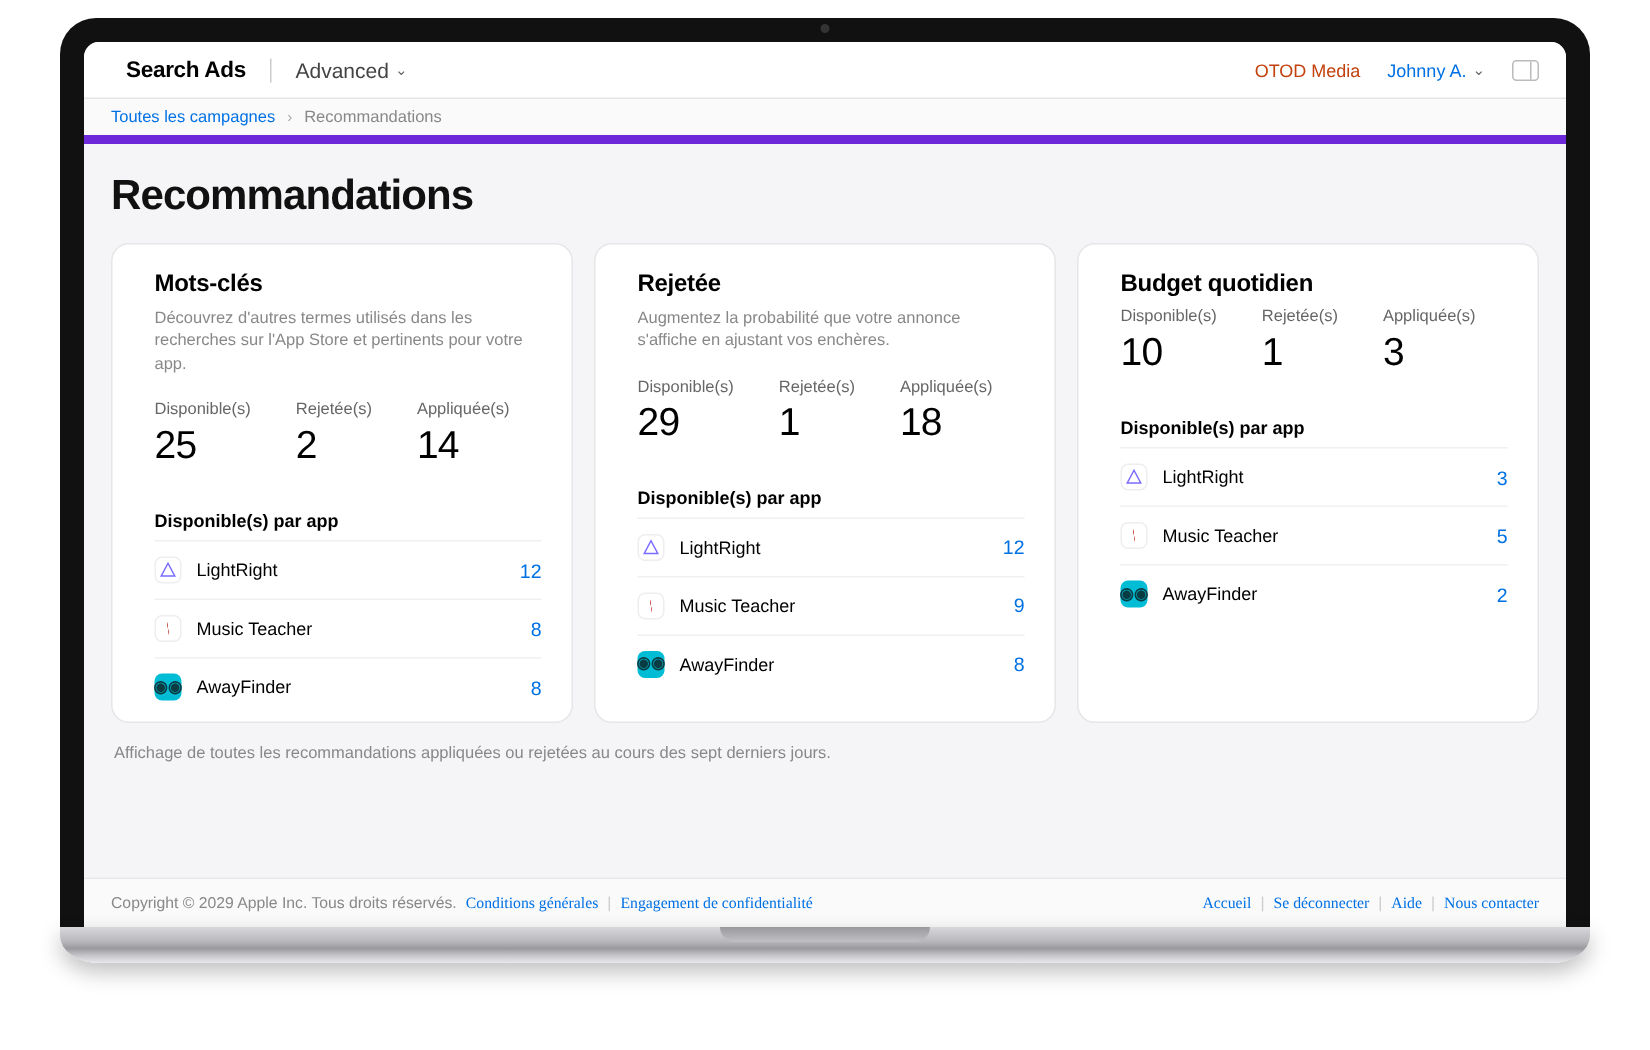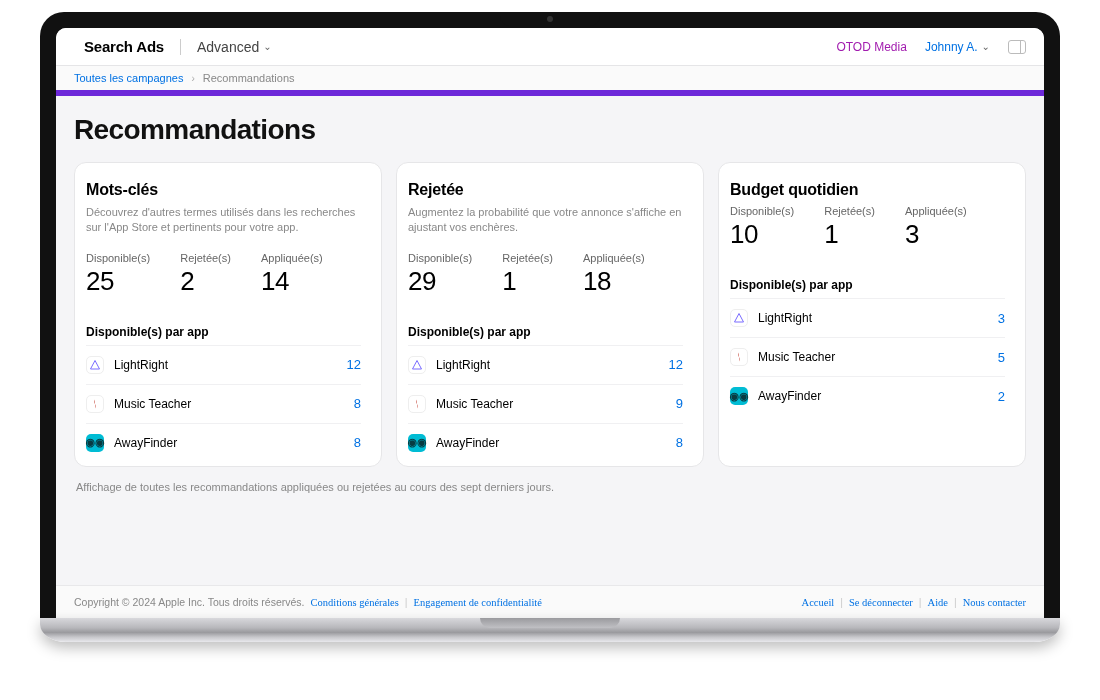--- a/index.html
+++ b/index.html
@@ -68,21 +68,21 @@
   .brand {
     display:flex;align-items:center;gap:10px;
     font-weight:600;
   }
   .brand .logo { font-size:16px; }
   .brand .product { font-size:15px; letter-spacing: -0.2px; }
   .brand .divider { width:1px;height:16px;background:#ccc;margin:0 6px;}
   .brand .mode { font-size:14px; font-weight:400; color:#444; display:flex;align-items:center;gap:4px;}
   .chev { font-size:10px; color:#666; }
   .topright { display:flex;align-items:center;gap:18px; font-size:12px;}
-  .org {color:#a21caf;}
+  .org {color:#c2410c;}
   .user {color:#0071e3; display:flex;align-items:center;gap:4px;}
   .panel-icon {
     width:18px;height:14px;border:1.5px solid #bbb;border-radius:3px;position:relative;
   }
   .panel-icon::after {
     content:""; position:absolute; right:4px; top:0; bottom:0; width:1.5px; background:#bbb;
   }
 
   
   .crumbbar {
@@ -105,21 +105,21 @@
   h1.page-title {
     font-size:28px; font-weight:600; letter-spacing:-0.6px;
     color:#111; margin-bottom:16px;
   }
   .cards { display:flex; gap:14px; }
   .card {
     flex:1;
     background:#fff;
     border:1px solid #e6e6e8;
     border-radius:12px;
-    padding:18px 20px 4px 11px;
+    padding:18px 20px 4px 28px;
   }
   .card-title { font-size:16px; font-weight:600; letter-spacing:-0.2px; margin-bottom:6px;}
   .card-desc { font-size:11px; color:#888; line-height:1.4; margin-bottom:16px; min-height:30px;}
   .stats { display:flex; gap:30px; margin-bottom:22px;}
   .stat-label { font-size:11px; color:#666; margin-bottom:2px;}
   .stat-value { font-size:26px; font-weight:500; letter-spacing:-0.5px;}
   .subhead { font-size:12px; font-weight:600; margin-bottom:6px;margin-top:28px;}
   .app-row {
     display:flex;align-items:center;justify-content:space-between;
     padding:10px 0;
@@ -352,21 +352,21 @@
             </div>
           </div>
 
         </div>
 
         <div class="note">Affichage de toutes les recommandations appliquées ou rejetées au cours des sept derniers jours.</div>
       </div>
 
       <div class="footer">
         <div class="footer-left">
-          <span>Copyright © 2024 Apple Inc. Tous droits réservés.</span>
+          <span>Copyright © 2029 Apple Inc. Tous droits réservés.</span>
           <span class="flink">Conditions générales</span>
           <span class="fsep">|</span>
           <span class="flink">Engagement de confidentialité</span>
         </div>
         <div class="footer-right">
           <span class="flink">Accueil</span>
           <span class="fsep">|</span>
           <span class="flink">Se déconnecter</span>
           <span class="fsep">|</span>
           <span class="flink">Aide</span>

